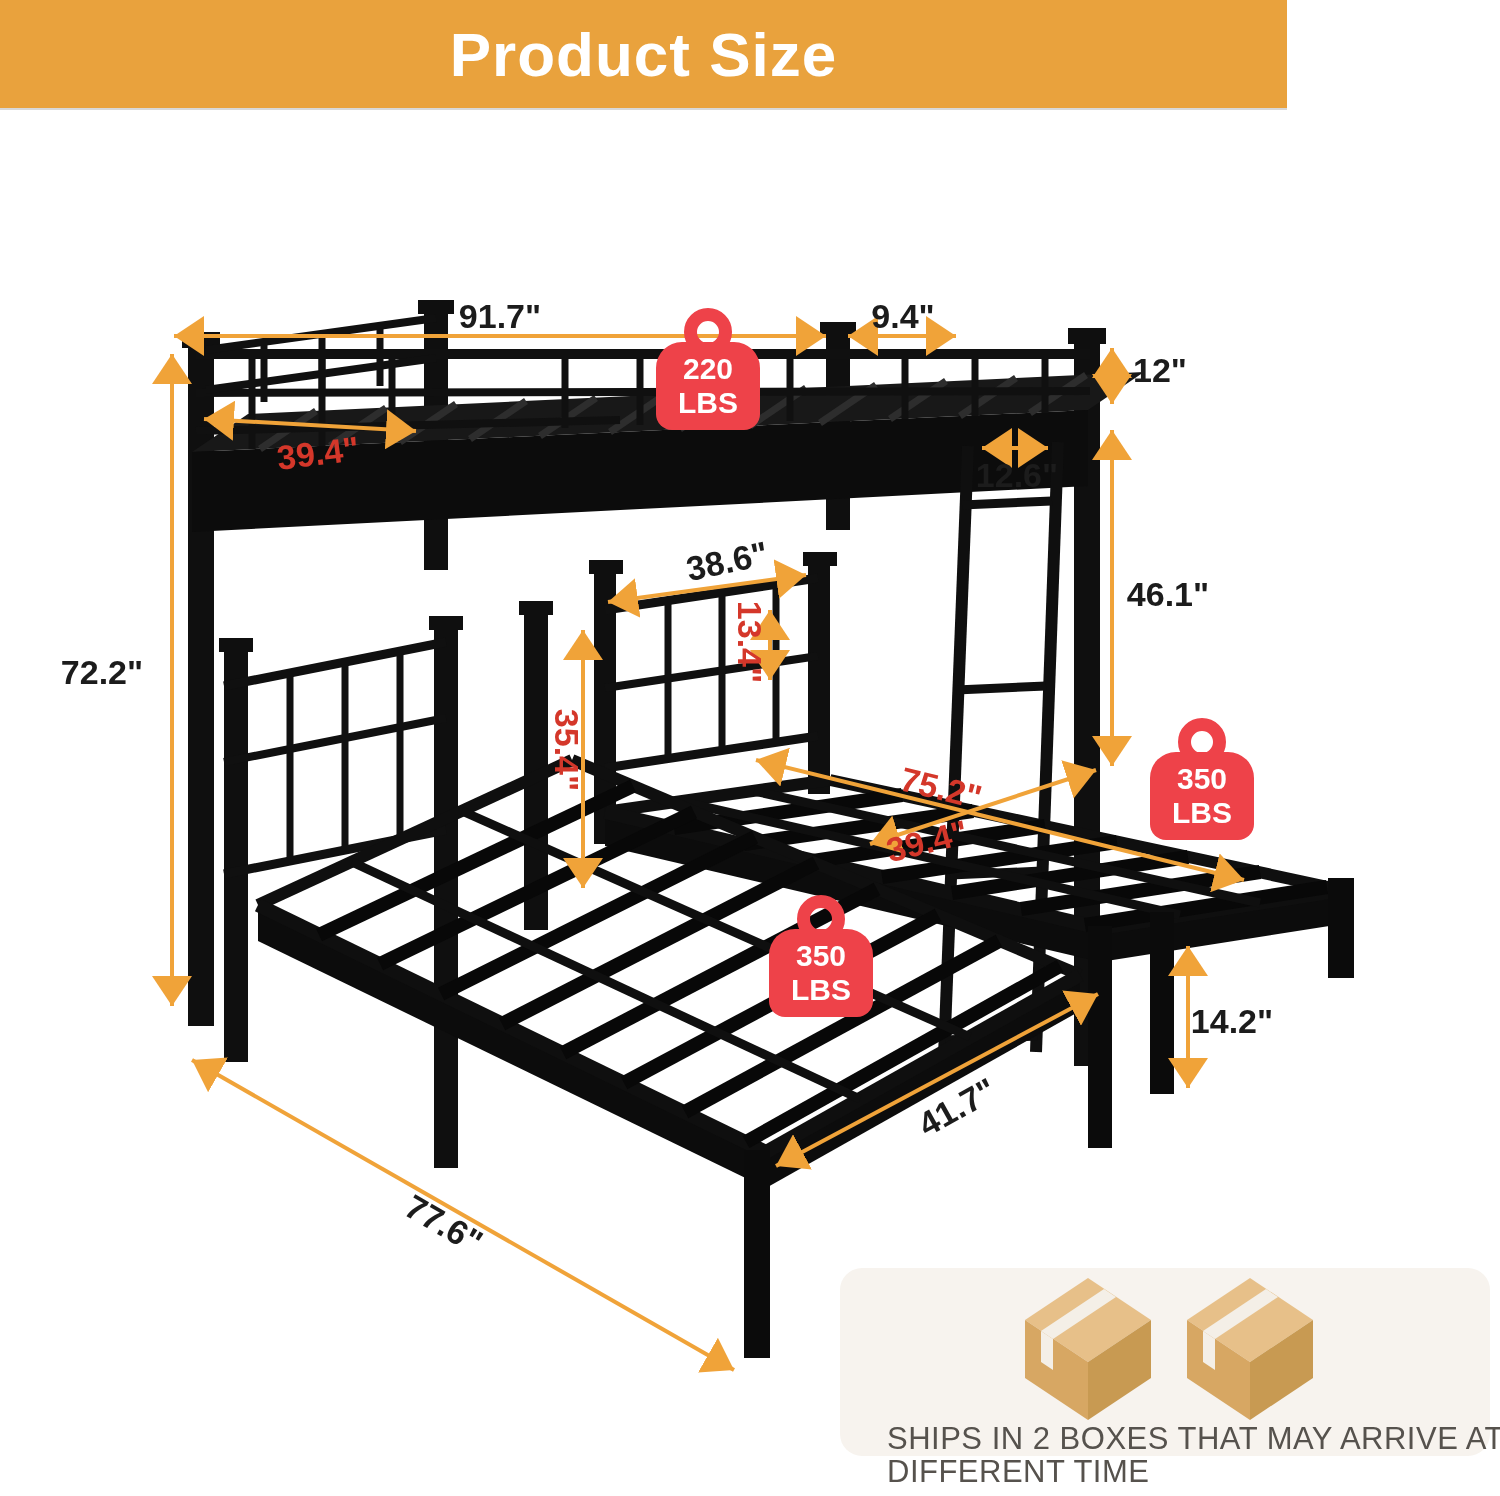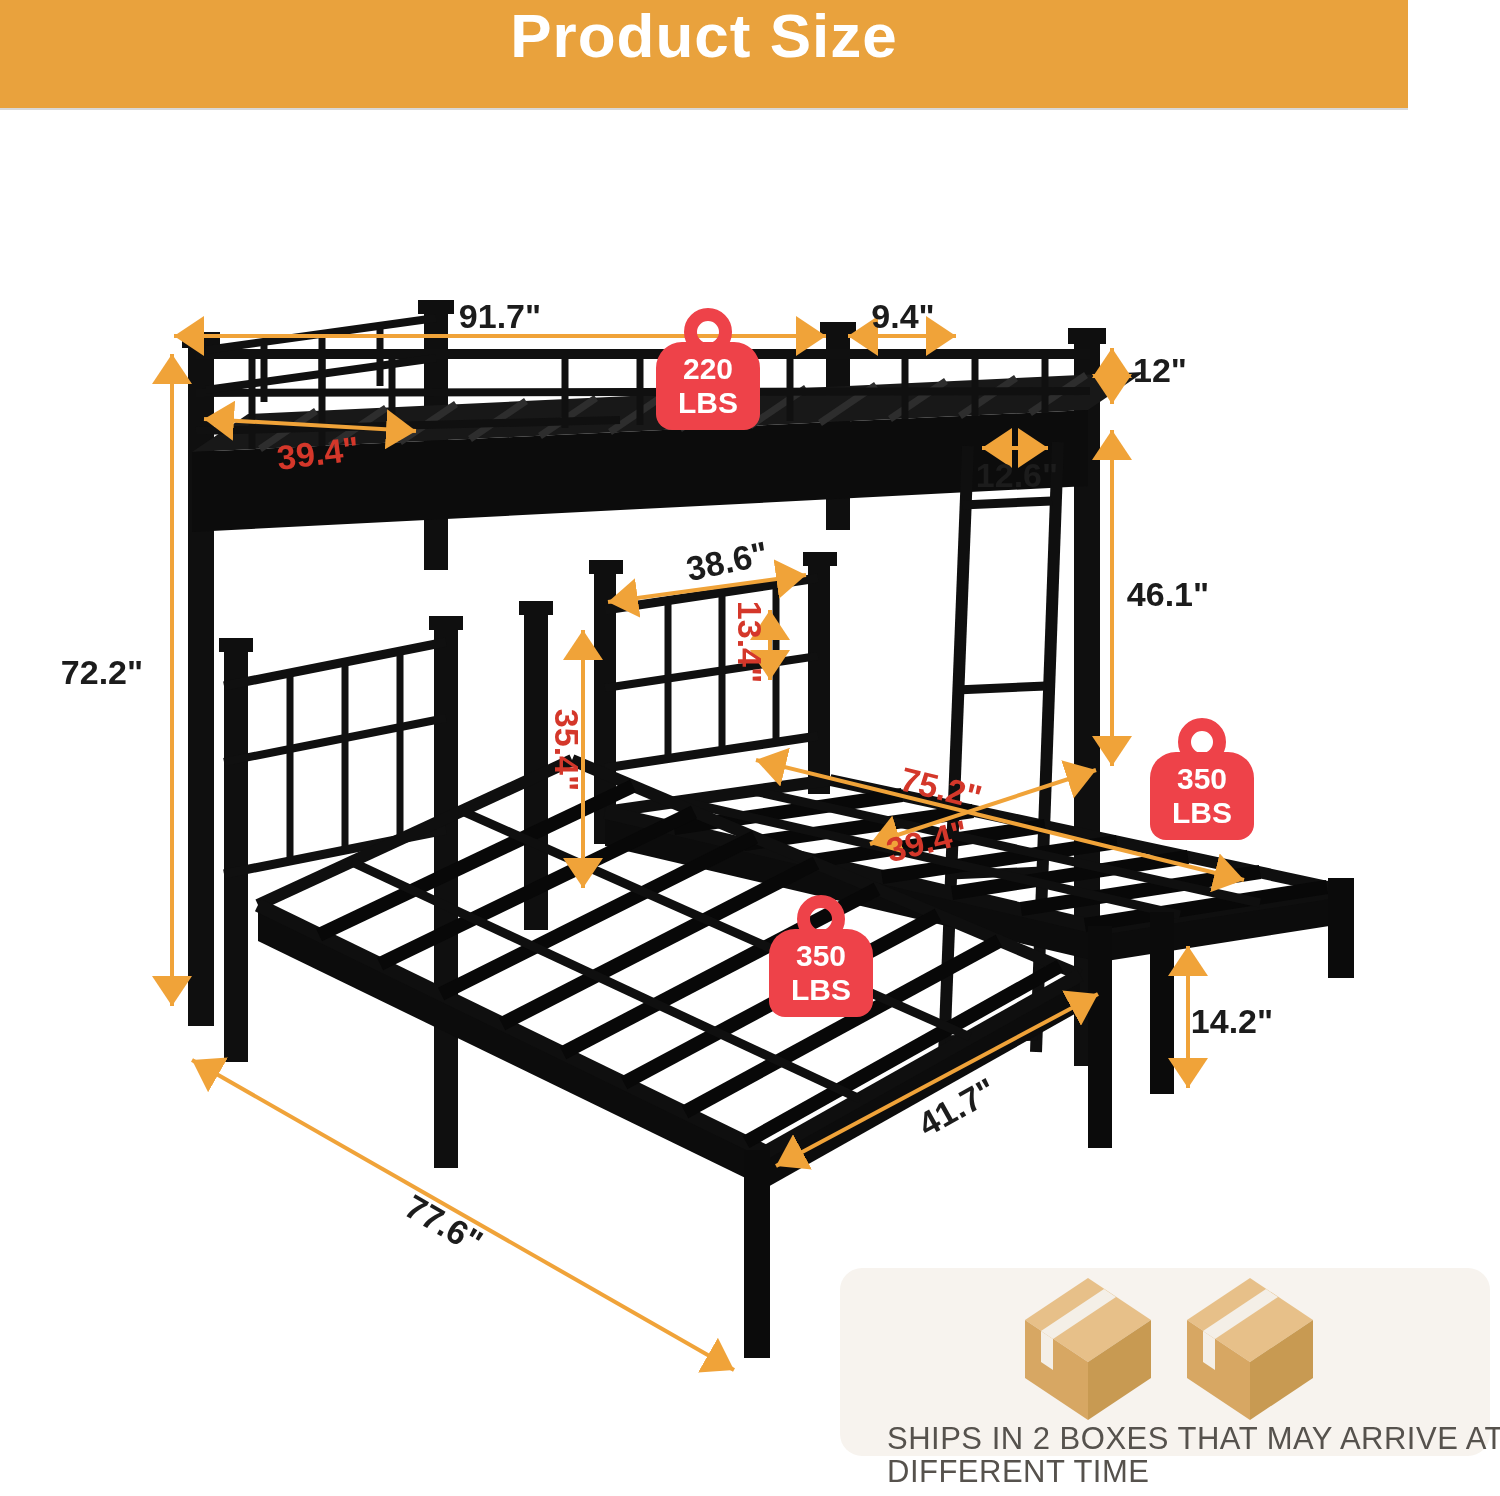--- a/index.html
+++ b/index.html
@@ -1,22 +1,22 @@
 <!DOCTYPE html>
 <html><head>
 <meta charset="utf-8">
 <style>
   html,body{margin:0;padding:0;background:#ffffff;}
   .stage{
     position:relative;width:1500px;height:1496px;background:#ffffff;overflow:hidden;
     font-family:"Liberation Sans","DejaVu Sans",sans-serif;
   }
   .header{
-    position:absolute;left:0;top:0;width:1408px;height:108px;background:#E9A23D;
-    border-bottom:2px solid #d8d8d8;display:flex;align-items:flex-start;justify-content:center;
+    position:absolute;left:0;top:0;width:1287px;height:108px;background:#E9A23D;
+    border-bottom:2px solid #d8d8d8;display:flex;align-items:center;justify-content:center;
   }
   .header span{color:#ffffff;font-size:62px;font-weight:bold;letter-spacing:1px;}
   svg.art{position:absolute;left:0;top:0;}
   .dim{
     position:absolute;font-weight:bold;font-size:34px;color:#1c1c1c;white-space:nowrap;
     transform:translate(-50%,-50%);line-height:1;
   }
   .dim.red{color:#D4372A;}
   .badge{position:absolute;width:106px;display:flex;flex-direction:column;align-items:center;}
   .badge .ring{width:22px;height:22px;border:13px solid #EE4249;border-radius:50%;margin-bottom:-14px;}

